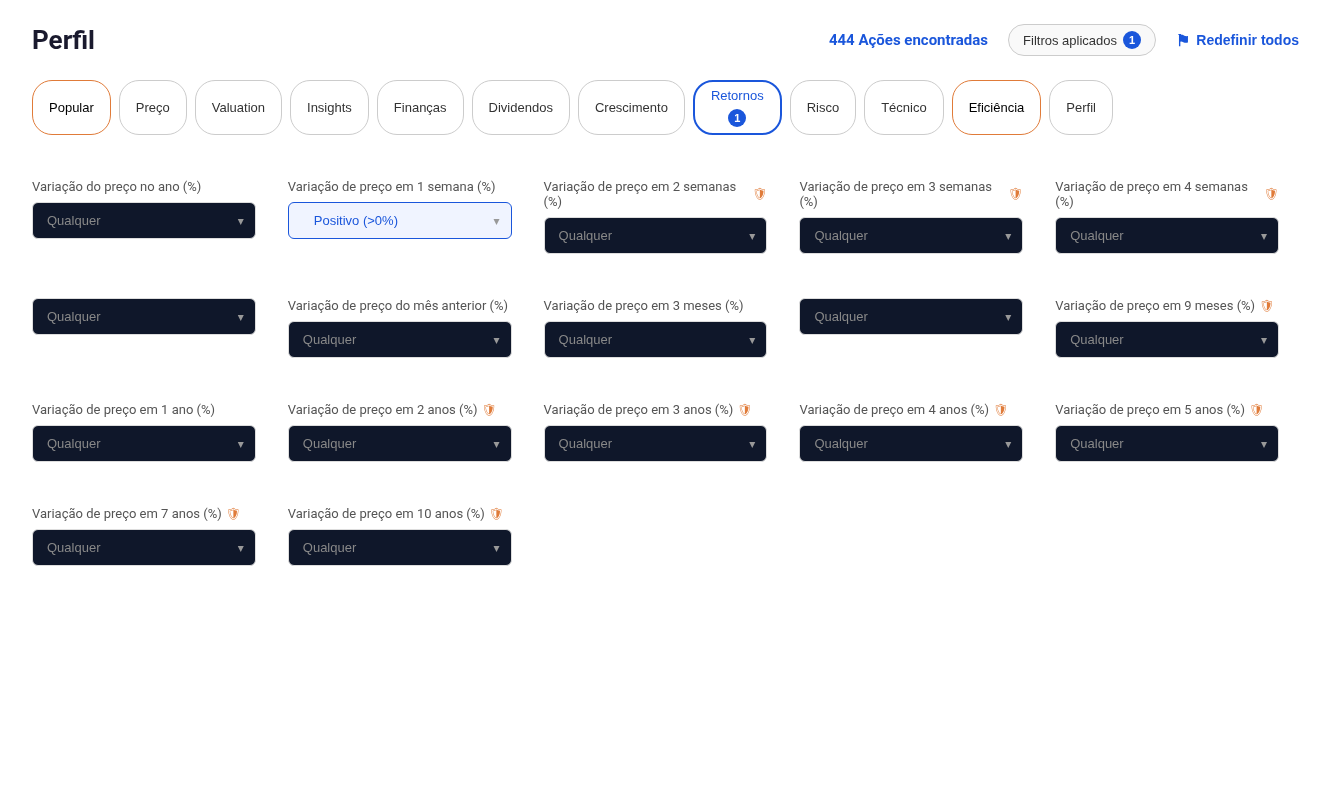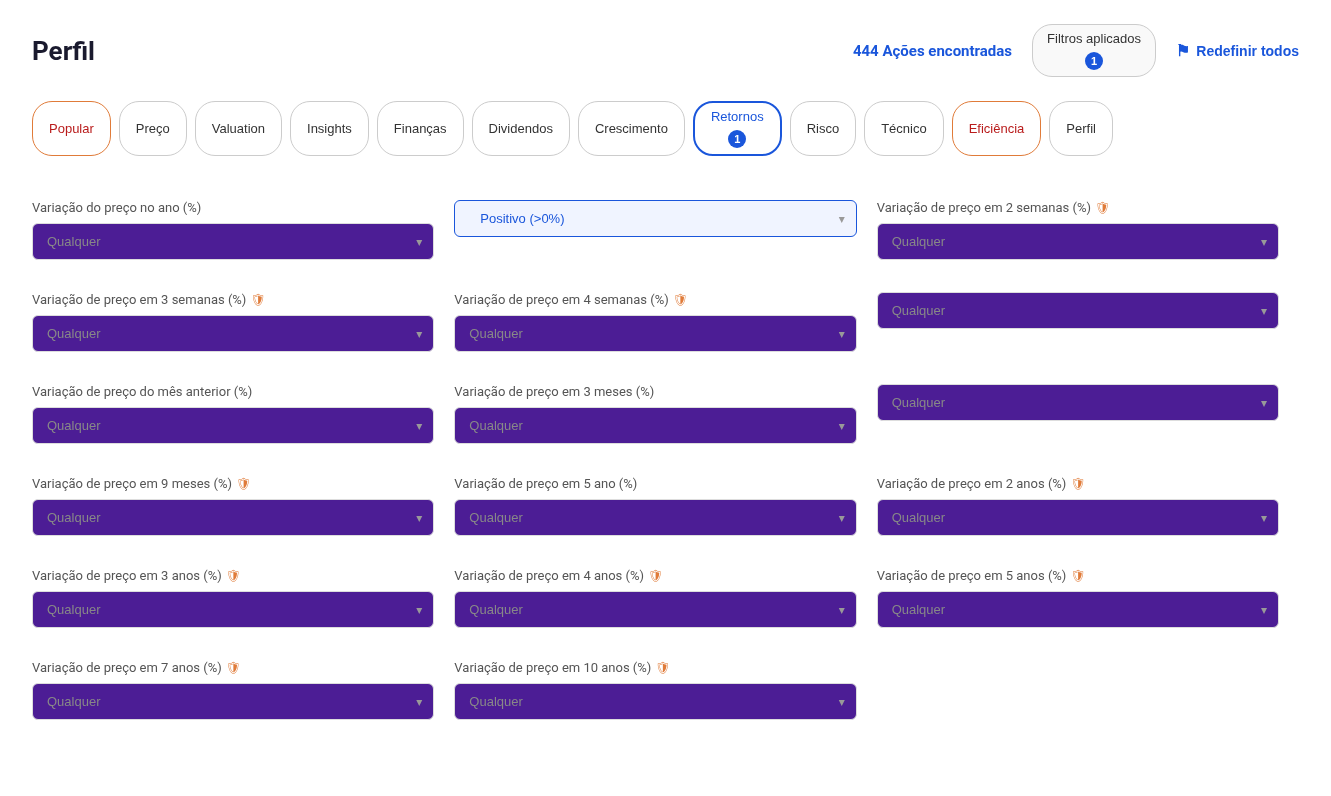--- a/index.html
+++ b/index.html
@@ -40,21 +40,20 @@
       display: flex;
       align-items: center;
       gap: 6px;
       border: 1px solid #ccc;
       border-radius: 20px;
       padding: 6px 14px;
       background: #f9f9f9;
       cursor: pointer;
       font-size: 13px;
       color: #333;
-      flex-direction: column;
     }
 
     .filters-applied-btn .badge {
       background: #1a56db;
       color: #fff;
       border-radius: 50%;
       width: 18px;
       height: 18px;
       display: flex;
       align-items: center;
@@ -87,21 +86,21 @@
       border: 1px solid #ccc;
       border-radius: 20px;
       padding: 6px 16px;
       background: #fff;
       cursor: pointer;
       font-size: 13px;
       color: #333;
       white-space: nowrap;
     }
 
-    .tab-btn.popular { color: #b91c1c; border-color: #e07b39; }
+    .tab-btn.popular { color: #000000; border-color: #e07b39; }
 
     .tab-btn.active-with-badge {
       border: 2px solid #1a56db;
       color: #1a56db;
       background: #fff;
       display: flex;
       align-items: center;
       gap: 6px;
       flex-direction: column;
     }
@@ -115,22 +114,22 @@
       display: flex;
       align-items: center;
       justify-content: center;
       font-size: 11px;
       font-weight: 700;
     }
 
     
     .filters-grid {
       display: grid;
-      grid-template-columns: repeat(3, 1fr);
-      gap: 0;
+      grid-template-columns: repeat(5, 1fr);
+      gap: 12px;
     }
 
     .filter-group {
       padding: 16px 0;
       padding-right: 20px;
     }
 
     .filter-label {
       font-size: 13px;
       color: #555;
@@ -149,21 +148,21 @@
       position: relative;
       width: 100%;
     }
 
     .select-wrapper select {
       width: 100%;
       border: 1px solid #ddd;
       border-radius: 6px;
       padding: 10px 36px 10px 14px;
       appearance: none;
-      background: #4c1d95;
+      background: #0f172a;
       cursor: pointer;
       font-size: 13px;
       color: #888;
     }
 
     .select-wrapper select.active-filter {
       border-color: #1a56db;
       background: #f0f4ff;
       color: #1a56db;
       padding-left: 25px;
@@ -214,20 +213,21 @@
     <button class="tab-btn popular">Eficiência</button>
     <button class="tab-btn">Perfil</button>
   </div>
 
 <div class="filters-grid" id="filters-container">
     <div class="filter-group">
       <div class="filter-label">Variação do preço no ano (%)</div>
       <div class="select-wrapper"><select><option>Qualquer</option></select><span class="chevron">▾</span></div>
     </div>
     <div class="filter-group">
+      <div class="filter-label">Variação de preço em 1 semana (%)</div>
       <div class="select-wrapper"><select class="active-filter"><option>Positivo (&gt;0%)</option></select><span class="chevron">▾</span></div>
     </div>
     <div class="filter-group">
       <div class="filter-label">Variação de preço em 2 semanas (%)<span class="pro-icon"> 🛡</span></div>
       <div class="select-wrapper"><select><option>Qualquer</option></select><span class="chevron">▾</span></div>
     </div>
     <div class="filter-group">
       <div class="filter-label">Variação de preço em 3 semanas (%)<span class="pro-icon"> 🛡</span></div>
       <div class="select-wrapper"><select><option>Qualquer</option></select><span class="chevron">▾</span></div>
     </div>
@@ -247,21 +247,21 @@
       <div class="select-wrapper"><select><option>Qualquer</option></select><span class="chevron">▾</span></div>
     </div>
     <div class="filter-group">
       <div class="select-wrapper"><select><option>Qualquer</option></select><span class="chevron">▾</span></div>
     </div>
     <div class="filter-group">
       <div class="filter-label">Variação de preço em 9 meses (%)<span class="pro-icon"> 🛡</span></div>
       <div class="select-wrapper"><select><option>Qualquer</option></select><span class="chevron">▾</span></div>
     </div>
     <div class="filter-group">
-      <div class="filter-label">Variação de preço em 5 ano (%)</div>
+      <div class="filter-label">Variação de preço em 1 ano (%)</div>
       <div class="select-wrapper"><select><option>Qualquer</option></select><span class="chevron">▾</span></div>
     </div>
     <div class="filter-group">
       <div class="filter-label">Variação de preço em 2 anos (%)<span class="pro-icon"> 🛡</span></div>
       <div class="select-wrapper"><select><option>Qualquer</option></select><span class="chevron">▾</span></div>
     </div>
     <div class="filter-group">
       <div class="filter-label">Variação de preço em 3 anos (%)<span class="pro-icon"> 🛡</span></div>
       <div class="select-wrapper"><select><option>Qualquer</option></select><span class="chevron">▾</span></div>
     </div>

